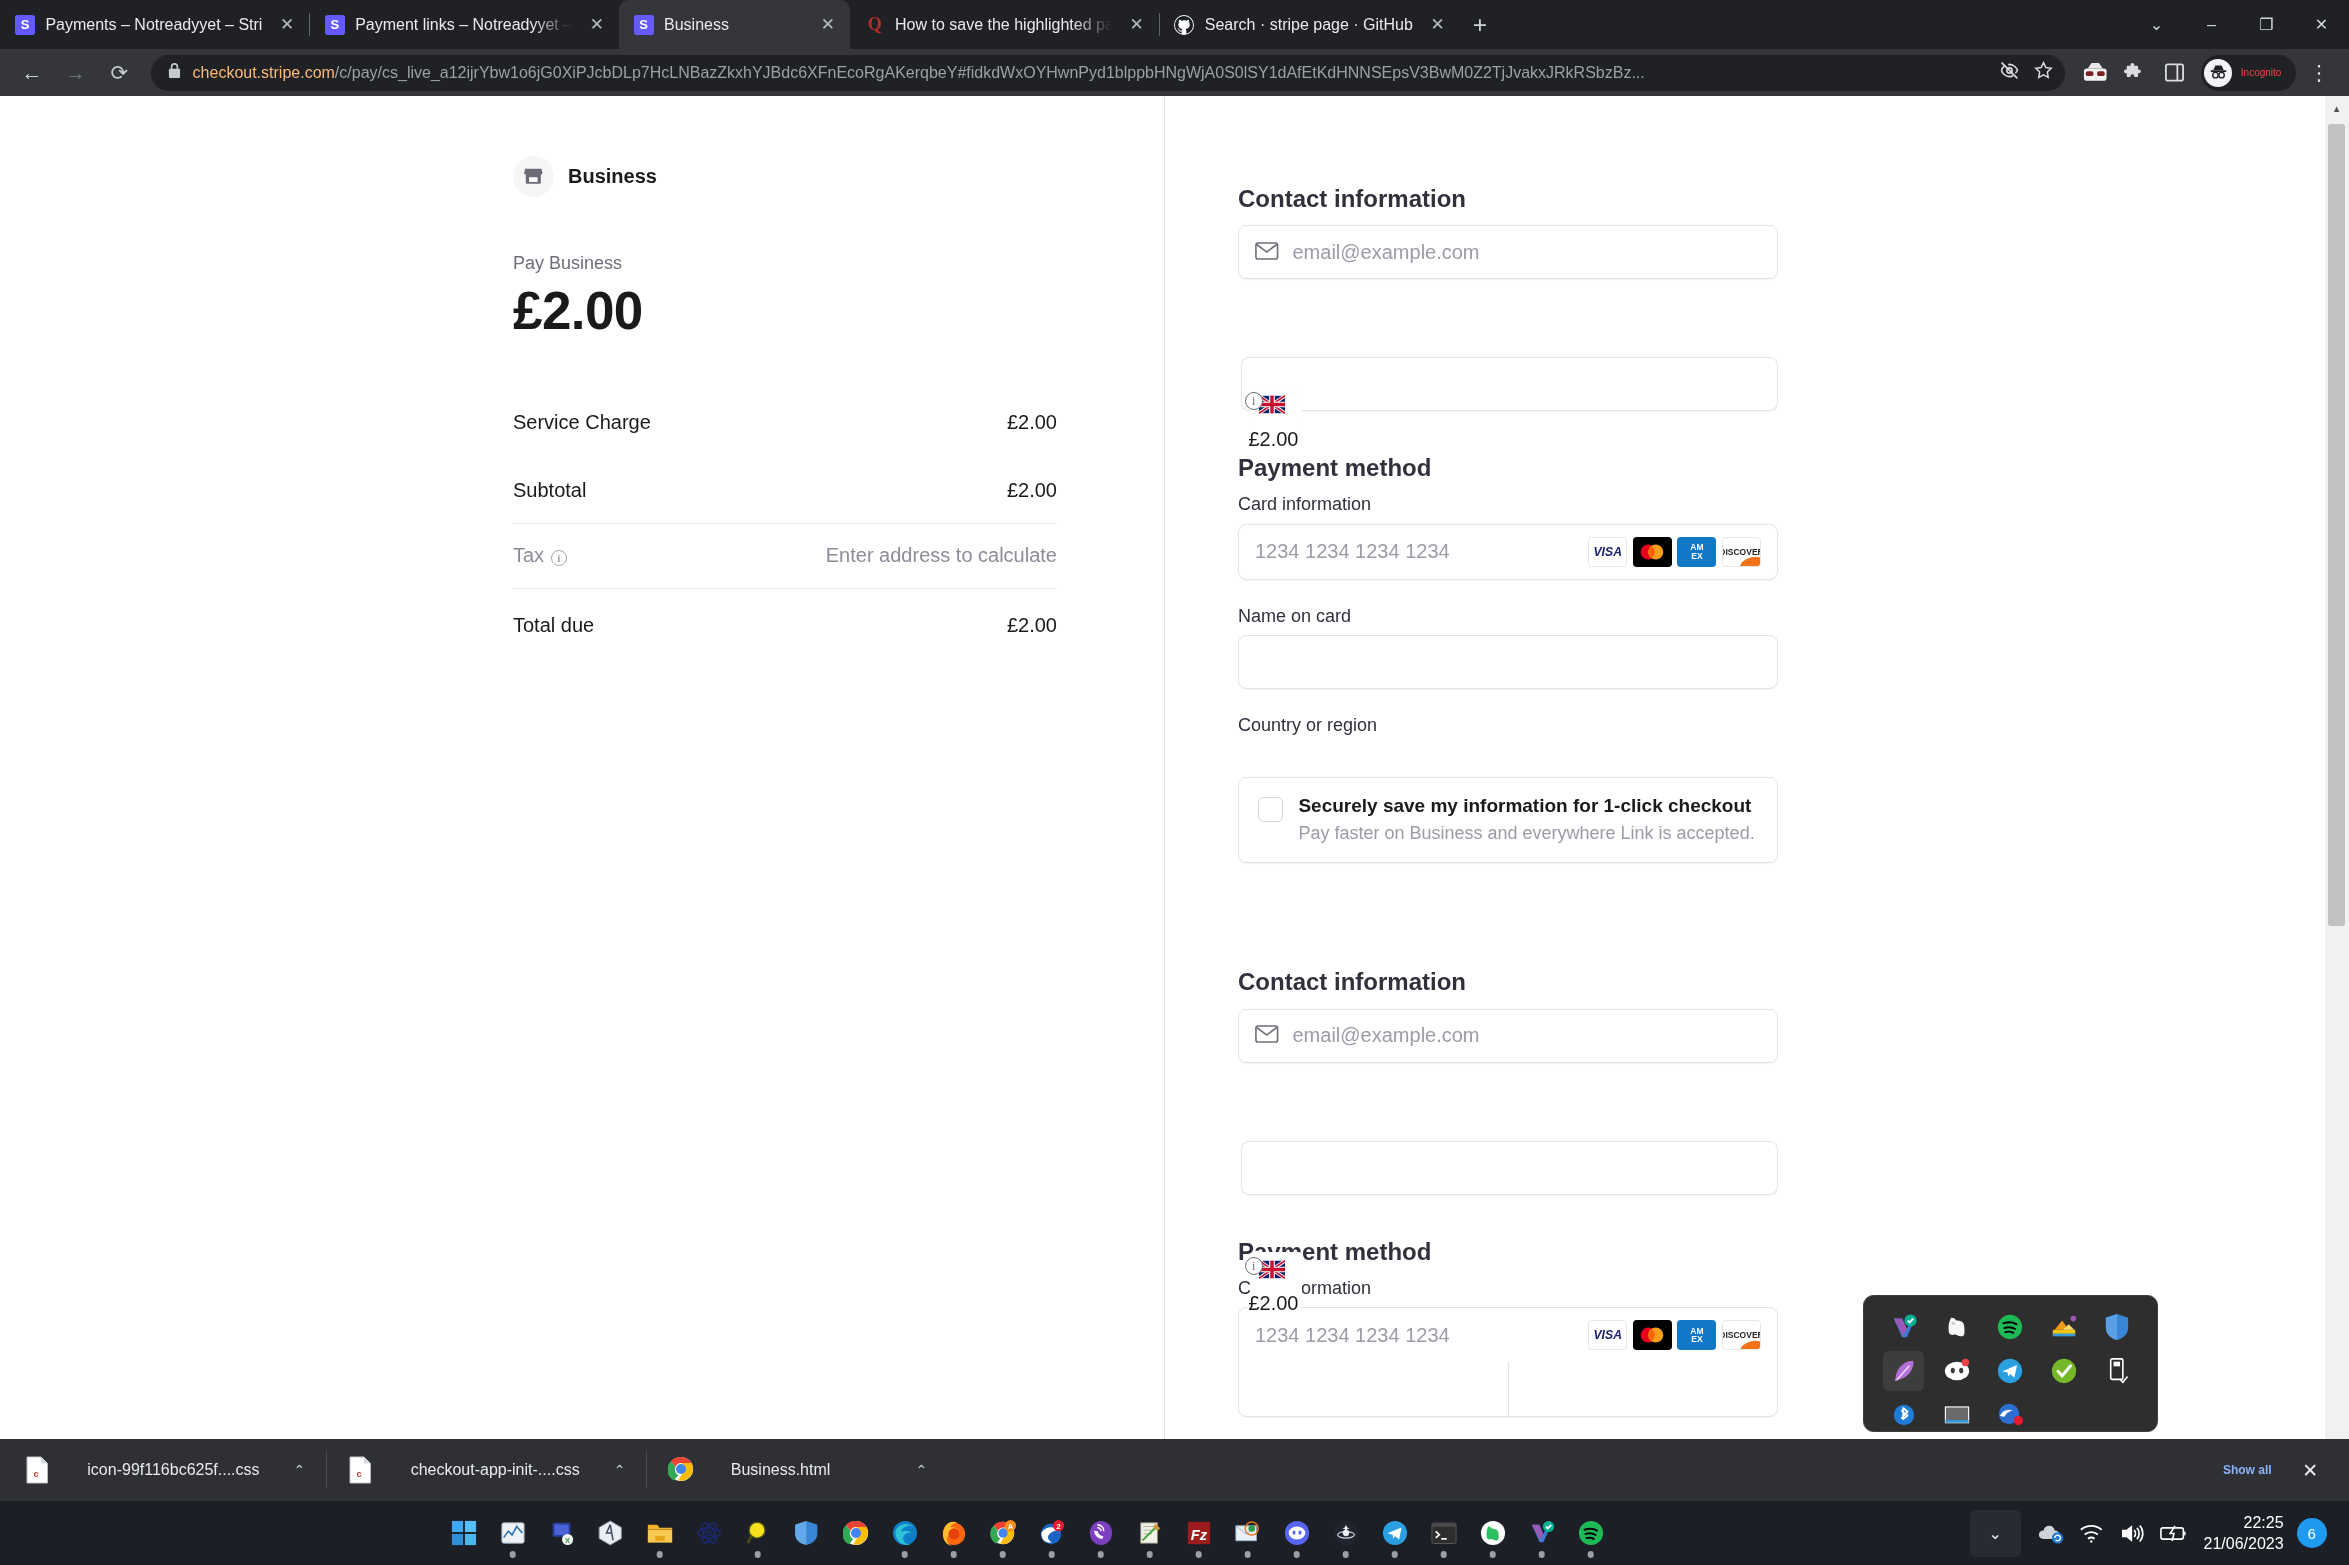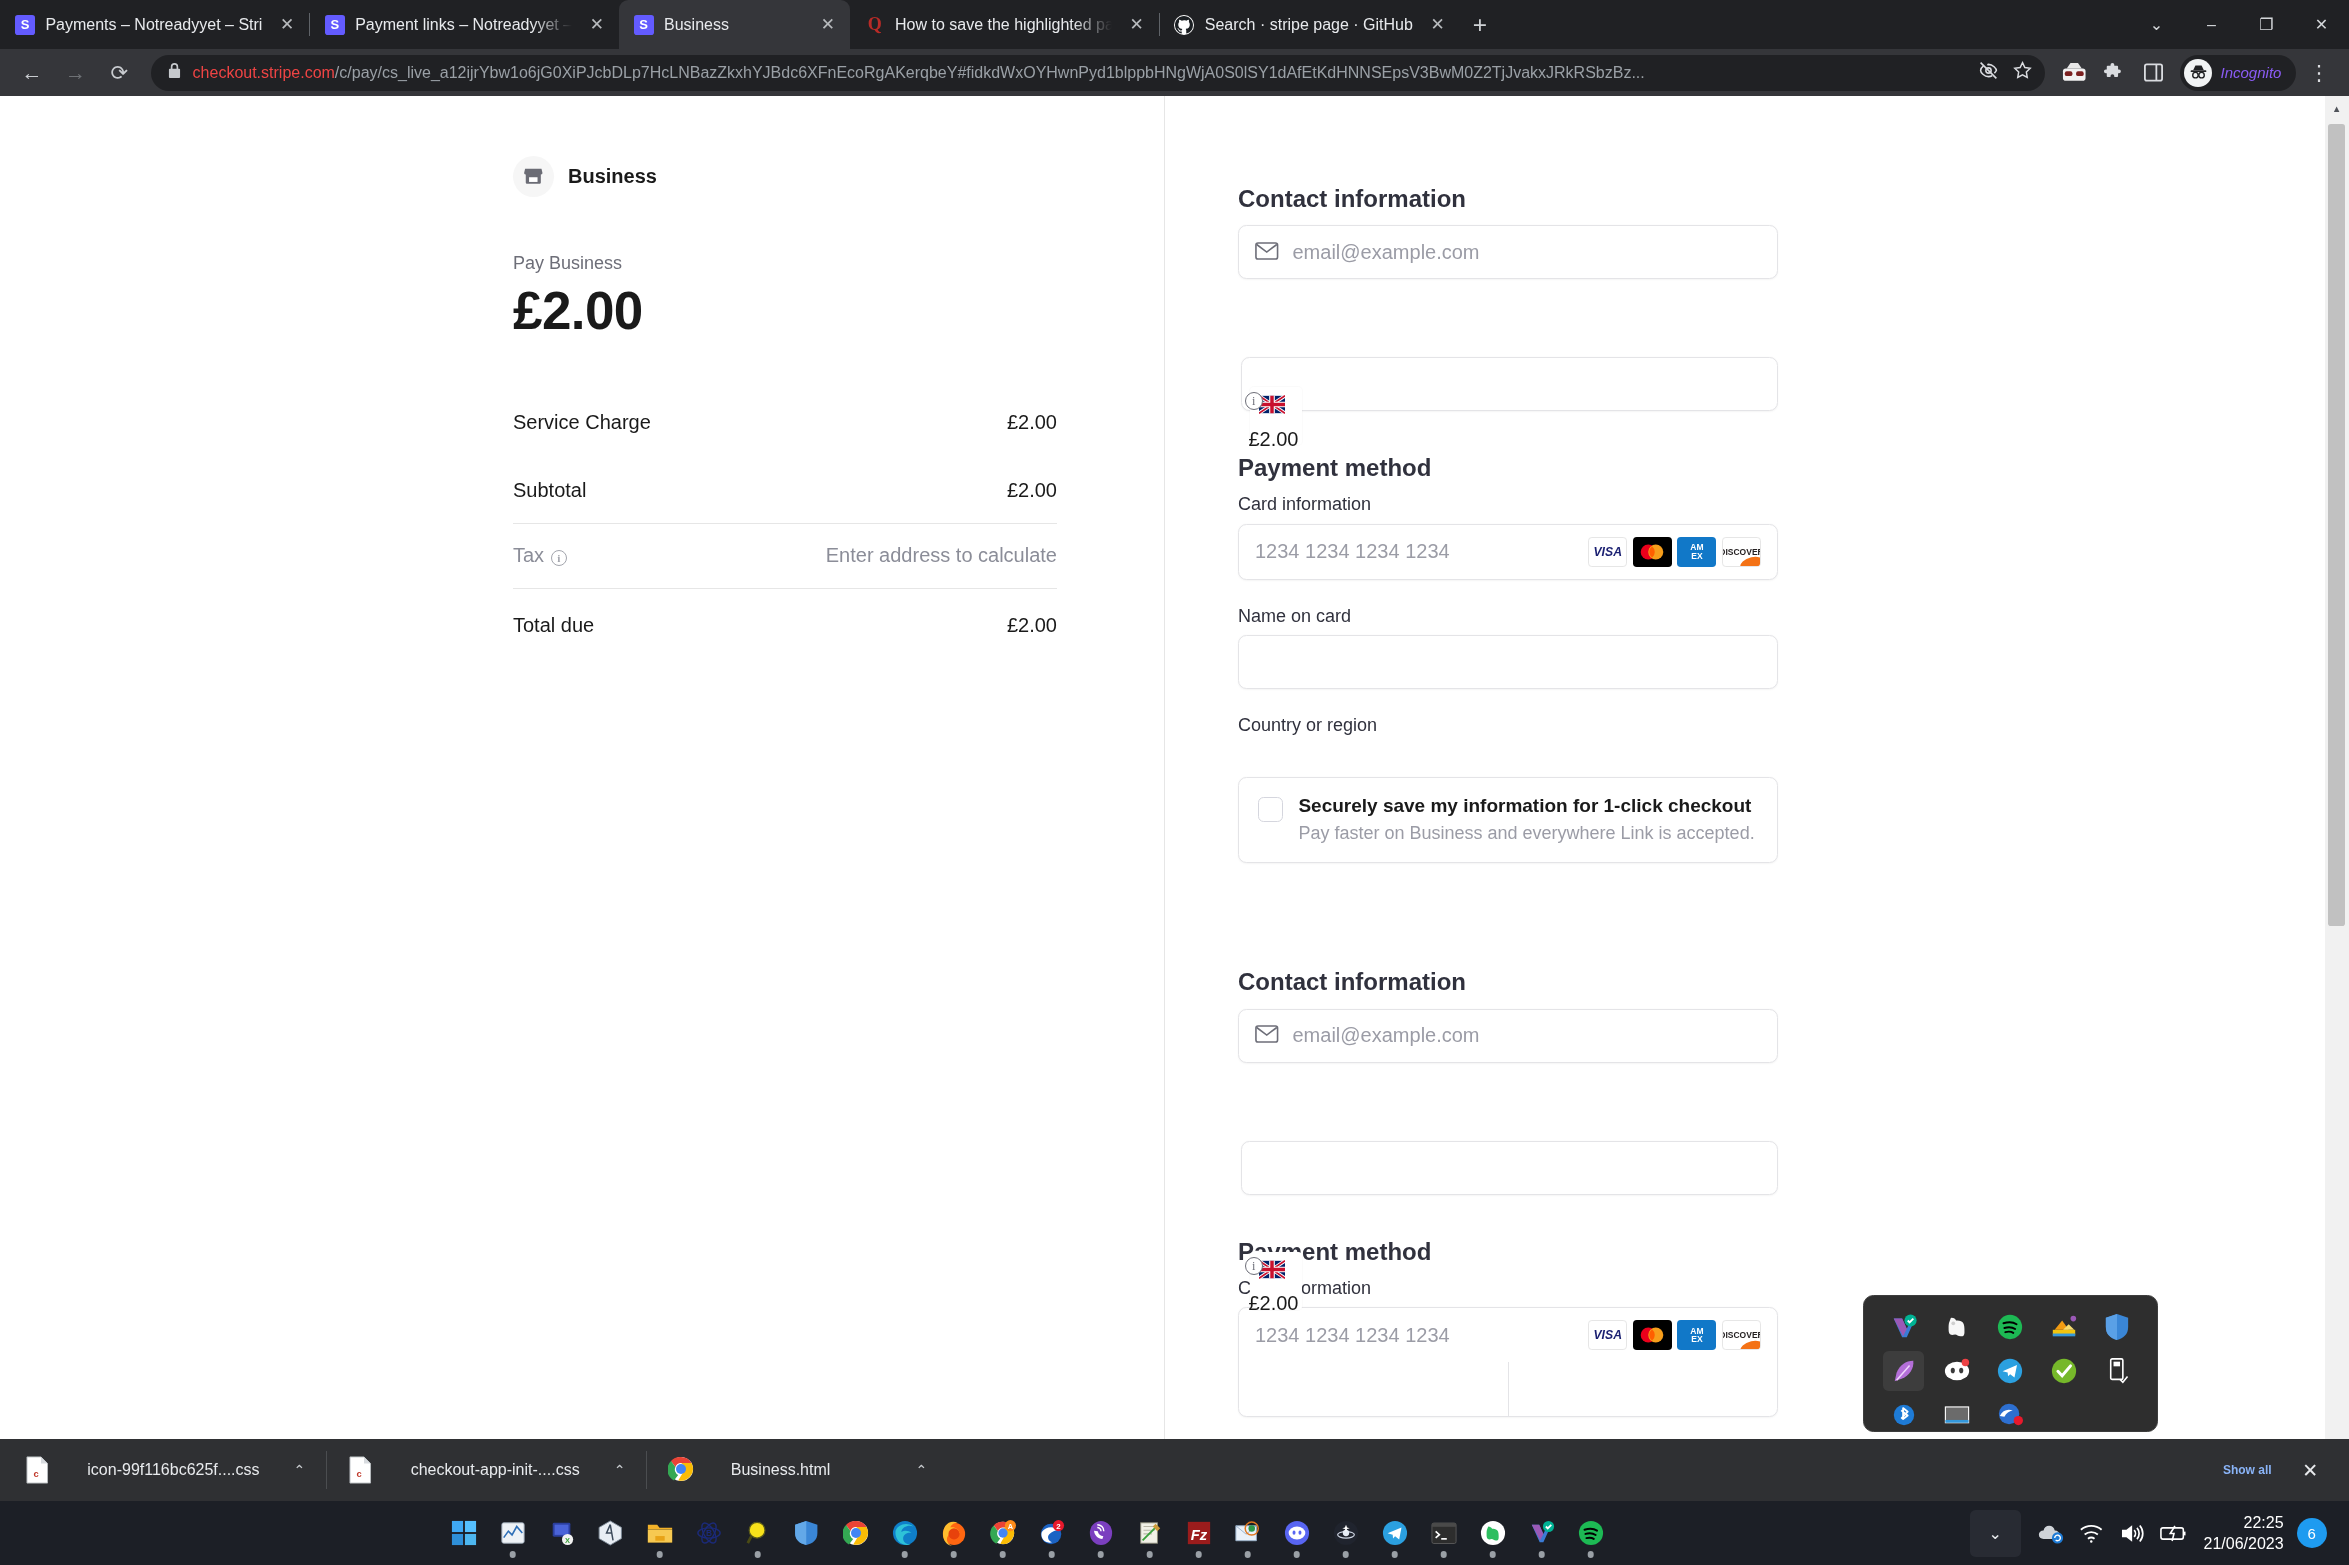--- a/index.html
+++ b/index.html
@@ -48,31 +48,31 @@
     background: #35363a; display: flex; align-items: center; padding: 0 13px; gap: 5.6px;
   }
   .navbtn { width: 38px; height: 38px; display:flex; align-items:center; justify-content:center;
     color: #c9ccd0; font-size: 21px; border-radius: 50%; flex:none; }
   .omnibox {
     flex: 1; height: 36px; background: #202124; border-radius: 18px;
     display: flex; align-items: center; padding: 0 11.3px 0 17px; margin: 0 7.5px; min-width: 0;
   }
   .lock { color: #c6c9cd; font-size: 13px; margin-right: 11.3px; flex:none; }
   .url { font-size: 16px; white-space: nowrap; overflow: hidden; color: #9aa0a6; min-width: 0; }
-  .url .host { color: #ef4444; }
+  .url .host { color: #fdba74; }
   .omni-icons { margin-left: auto; display: flex; gap: 13px; padding-left: 13px; flex:none; color: #dadce0; font-size: 18px; }
   .tb-icon { width: 34px; height: 34px; display:flex; align-items:center; justify-content:center;
     color: #dadce0; font-size: 18px; flex:none; }
   .incognito-chip {
     display: flex; align-items: center; gap: 8.5px; height: 36px; border-radius: 18px;
     background: #202124; padding: 0 15px 0 3.8px; margin-left: 3.8px; flex: none;
   }
   .incog-av { width: 28px; height: 28px; border-radius: 50%; background: #f1f3f4;
     display:flex;align-items:center;justify-content:center; }
-  .incognito-chip span { color: #8b5cf6; font-size: 15px; font-style: italic; }
+  .incognito-chip span { color: #ef4444; font-size: 10px; }
 
   
   .page {
     position: absolute; top: 96px; left: 0; right: 0; bottom: 105px;
     background: #ffffff; overflow: hidden;
   }
   .page-inner { position: absolute; inset: 0 24.5px 0 0; display: flex; }
 
   .left-pane {
     width: 1165px; border-right: 0.9px solid #e6e6e6;

